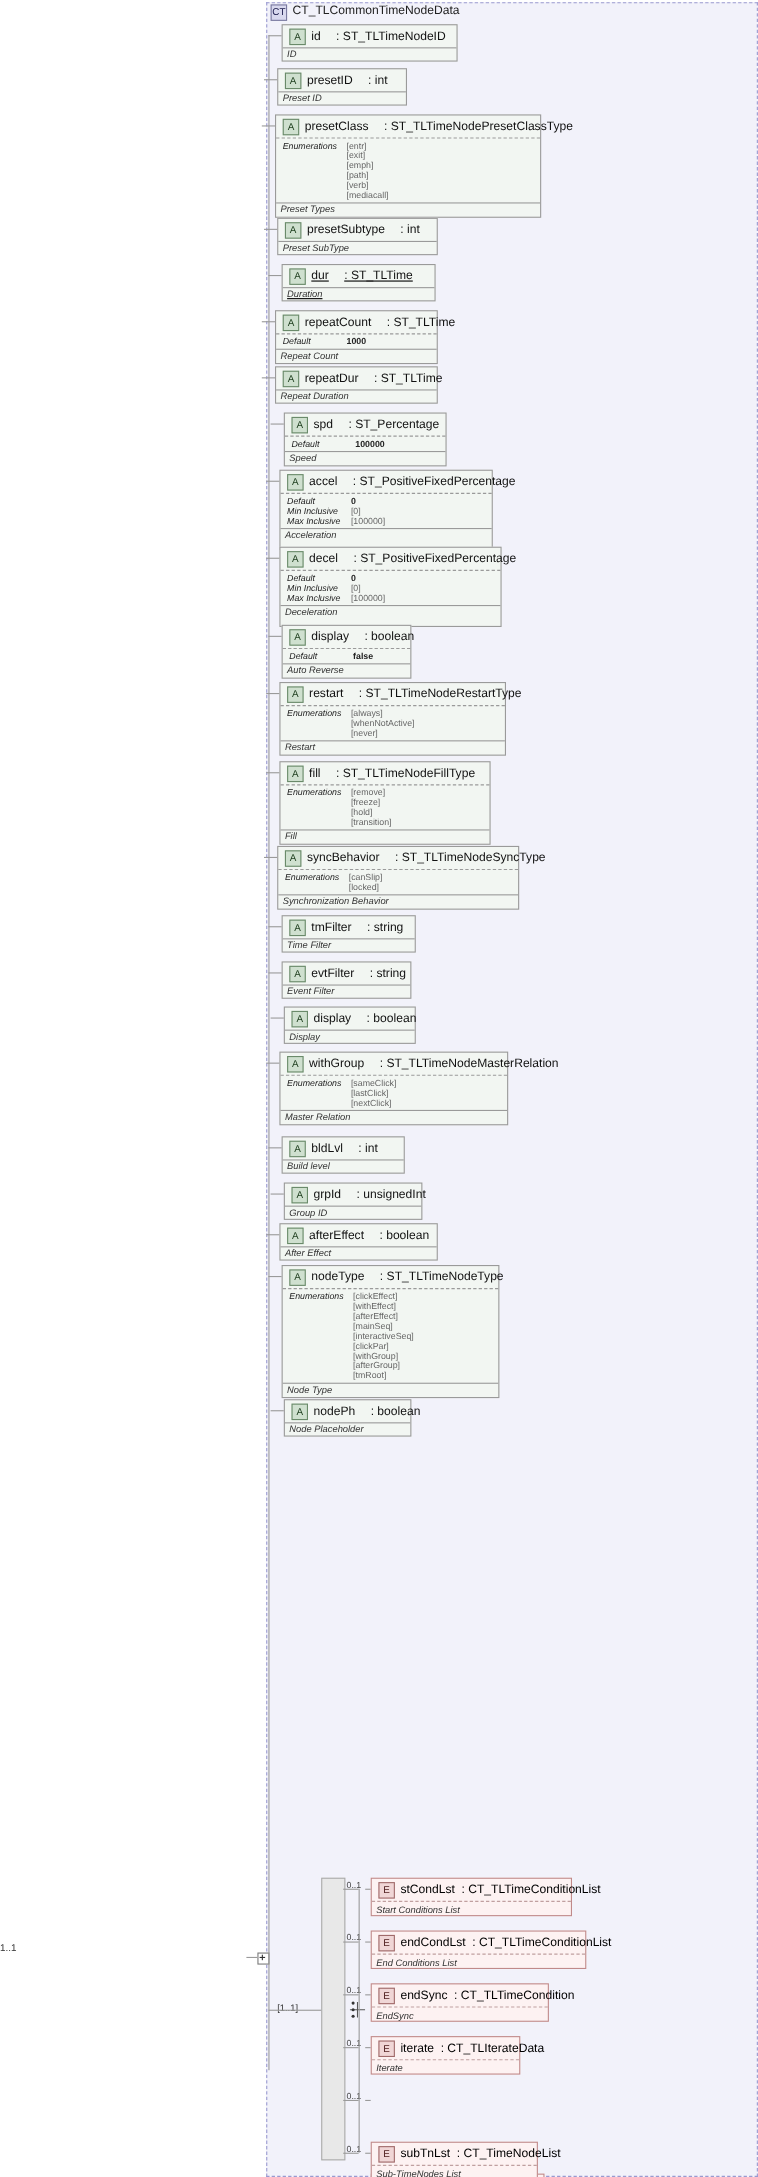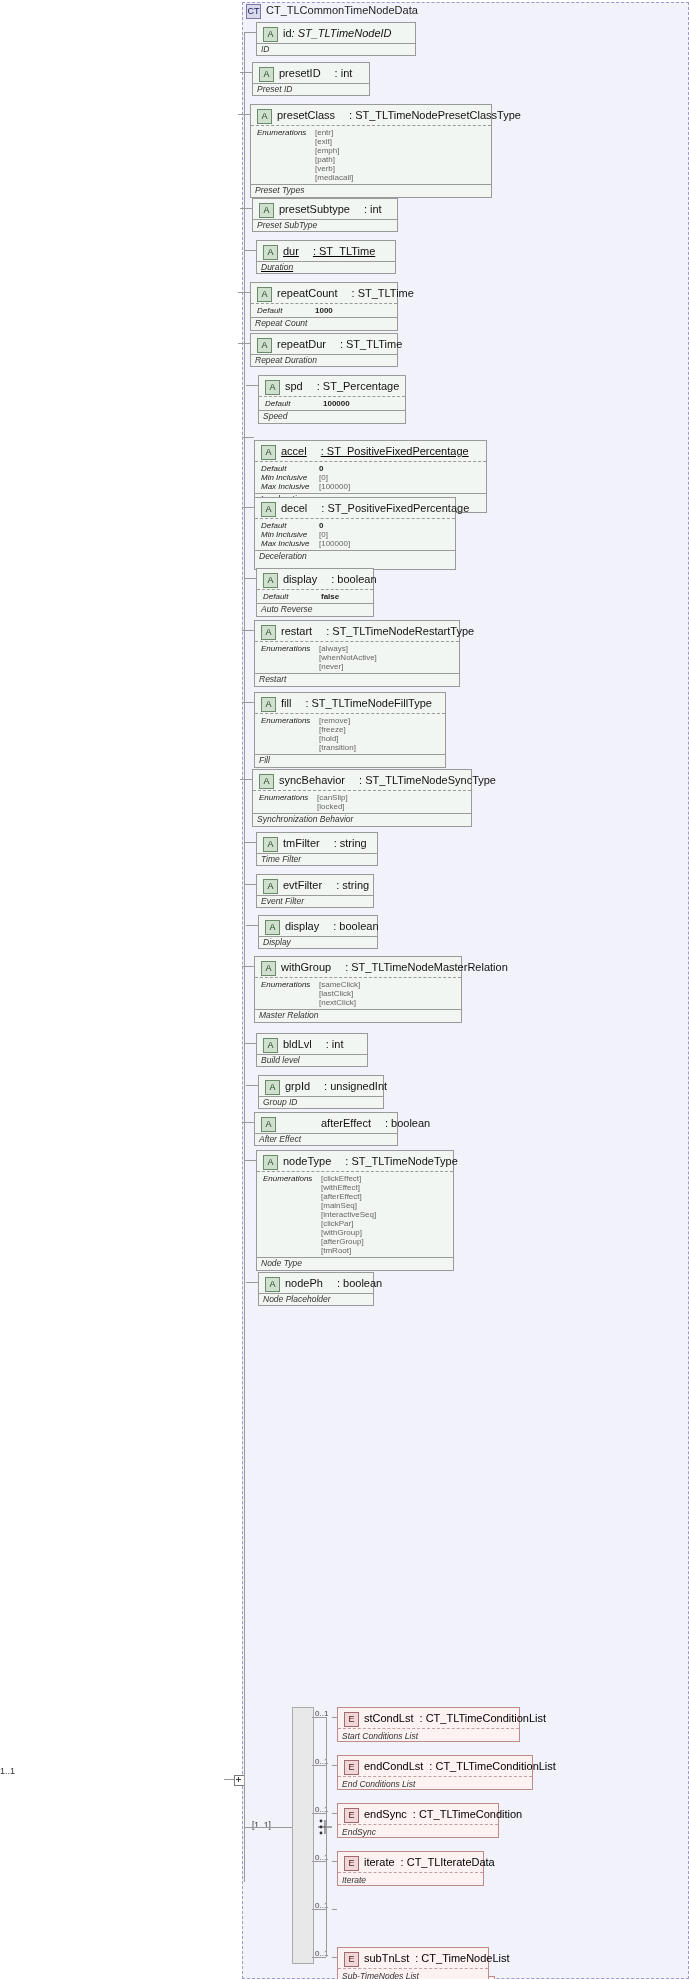--- a/index.html
+++ b/index.html
@@ -71,21 +71,21 @@
   <svg id="seq-sym" viewBox="0 0 14 20">
     <line x1="0" y1="10" x2="14" y2="10" stroke="#555" stroke-width="1"></line>
     <circle cx="3" cy="4" r="1.4" fill="#333"></circle>
       <circle cx="3" cy="10" r="1.4" fill="#333"></circle>
       <circle cx="3" cy="16" r="1.4" fill="#333"></circle>
     <line x1="7" y1="3" x2="7" y2="17" stroke="#555" stroke-width="1"></line>
   </svg>
 
   <div id="attrs">
       <div class="box attr-box" style="left: 256px; top: 22px; width: 160px; height: 34px;">
-        <div class="attr-head"><span class="badge">A</span><span style="font-size: 11px;">id</span><span style=" font-style: italic;">: ST_TLTimeNodeID</span></div>
+        <div class="attr-head"><span class="badge">A</span><span style="font-size: 11px;">id</span><span style="margin-left: 14px;">: ST_TLTimeNodeID</span></div>
         <div class="doc" style="border-top: 1px solid rgb(154, 154, 154);">ID</div>
       </div>
       <div class="conn h" style="left: 244px; top: 32px; width: 12px;"></div>
       <div class="box attr-box" style="left: 252px; top: 62px; width: 118px; height: 34px;">
         <div class="attr-head"><span class="badge">A</span><span style="font-size: 11px;">presetID</span><span style="margin-left: 14px;">: int</span></div>
         <div class="doc" style="border-top: 1px solid rgb(154, 154, 154);">Preset ID</div>
       </div>
       <div class="conn h" style="left: 240px; top: 72px; width: 12px;"></div>
       <div class="box attr-box" style="left: 250px; top: 104px; width: 242px; height: 94px;">
         <div class="attr-head"><span class="badge">A</span><span style="font-size: 11px;">presetClass</span><span style="margin-left: 14px;">: ST_TLTimeNodePresetClassType</span></div>
@@ -119,21 +119,21 @@
       </div>
       <div class="conn h" style="left: 238px; top: 343px; width: 12px;"></div>
       <div class="box attr-box" style="left: 258px; top: 375px; width: 148px; height: 49px;">
         <div class="attr-head"><span class="badge">A</span><span style="font-size: 11px;">spd</span><span style="margin-left: 14px;">: ST_Percentage</span></div>
         <div class="facets" style="border-top: 1px dashed rgb(154, 154, 154);">
           <div style="white-space: nowrap;"><span class="facet-k">Default</span><span class="enum-list"><div style="color: rgb(34, 34, 34); font-weight: bold; font-size: 8px;">100000</div></span></div>
         </div>
         <div class="doc" style="border-top: 1px solid rgb(154, 154, 154);">Speed</div>
       </div>
       <div class="conn h" style="left: 246px; top: 385px; width: 12px;"></div>
-      <div class="box attr-box" style="left: 254px; top: 440px; width: 233px; height: 73px; text-decoration: underline;">
+      <div class="box attr-box" style="left: 254px; top: 427px; width: 194px; height: 73px;">
         <div class="attr-head"><span class="badge">A</span><span style="font-size: 11px;">accel</span><span style="margin-left: 14px;">: ST_PositiveFixedPercentage</span></div>
         <div class="facets" style="border-top: 1px dashed rgb(154, 154, 154);">
           <div style="white-space: nowrap;"><span class="facet-k">Default</span><span class="enum-list"><div style="color: rgb(34, 34, 34); font-weight: bold; font-size: 8px;">0</div></span></div>
           <div style="white-space: nowrap;"><span class="facet-k">Min Inclusive</span><span class="enum-list"><div>[0]</div></span></div>
           <div style="white-space: nowrap;"><span class="facet-k">Max Inclusive</span><span class="enum-list"><div>[100000]</div></span></div>
         </div>
         <div class="doc" style="border-top: 1px solid rgb(154, 154, 154);">Acceleration</div>
       </div>
       <div class="conn h" style="left: 242px; top: 437px; width: 12px;"></div>
       <div class="box attr-box" style="left: 254px; top: 497px; width: 202px; height: 73px;">
@@ -205,21 +205,21 @@
         <div class="attr-head"><span class="badge">A</span><span style="font-size: 11px;">bldLvl</span><span style="margin-left: 14px;">: int</span></div>
         <div class="doc" style="border-top: 1px solid rgb(154, 154, 154);">Build level</div>
       </div>
       <div class="conn h" style="left: 244px; top: 1043px; width: 12px;"></div>
       <div class="box attr-box" style="left: 258px; top: 1075px; width: 126px; height: 34px;">
         <div class="attr-head"><span class="badge">A</span><span style="font-size: 11px;">grpId</span><span style="margin-left: 14px;">: unsignedInt</span></div>
         <div class="doc" style="border-top: 1px solid rgb(154, 154, 154);">Group ID</div>
       </div>
       <div class="conn h" style="left: 246px; top: 1085px; width: 12px;"></div>
       <div class="box attr-box" style="left: 254px; top: 1112px; width: 144px; height: 34px;">
-        <div class="attr-head"><span class="badge">A</span><span style="font-size: 11px; margin-left: 40px;">afterEffect</span><span style="margin-left: 14px;">: boolean</span></div>
+        <div class="attr-head"><span class="badge">A</span><span style="font-size: 11px;">afterEffect</span><span style="margin-left: 14px;">: boolean</span></div>
         <div class="doc" style="border-top: 1px solid rgb(154, 154, 154);">After Effect</div>
       </div>
       <div class="conn h" style="left: 242px; top: 1122px; width: 12px;"></div>
       <div class="box attr-box" style="left: 256px; top: 1150px; width: 198px; height: 121px;">
         <div class="attr-head"><span class="badge">A</span><span style="font-size: 11px;">nodeType</span><span style="margin-left: 14px;">: ST_TLTimeNodeType</span></div>
         <div class="facets" style="border-top: 1px dashed rgb(154, 154, 154);">
           <div style="white-space: nowrap;"><span class="facet-k">Enumerations</span><span class="enum-list"><div>[clickEffect]</div><div>[withEffect]</div><div>[afterEffect]</div><div>[mainSeq]</div><div>[interactiveSeq]</div><div>[clickPar]</div><div>[withGroup]</div><div>[afterGroup]</div><div>[tmRoot]</div></span></div>
         </div>
         <div class="doc" style="border-top: 1px solid rgb(154, 154, 154);">Node Type</div>
       </div>
@@ -249,21 +249,21 @@
       <div class="conn h" style="left: 332px; top: 1765px; width: 5px;"></div>
       <div class="conn h" style="left: 312px; top: 1765px; width: 14px;"></div>
       <div class="box el-box" style="left: 337px; top: 1803px; width: 162px; height: 35px;">
         <div class="hdr"><span class="badge e">E</span><span>endSync</span><span style="margin-left: 6px;">: CT_TLTimeCondition</span></div>
         <div class="sub doc">EndSync</div>
       </div>
       <div class="ghost" style="left: 343px; top: 1808px; width: 162px; height: 35px; z-index: -1;"></div>
       <div class="occ" style="left: 315px; top: 1805px;">0..1</div>
       <div class="conn h" style="left: 332px; top: 1813px; width: 5px;"></div>
       <div class="conn h" style="left: 312px; top: 1813px; width: 14px;"></div>
-      <div class="box el-box" style="left: 337px; top: 1851px; width: 147px; height: 35px;">
+      <div class="box el-box" style="left: 337px; top: 1851px; width: 136px; height: 35px;">
         <div class="hdr"><span class="badge e">E</span><span>iterate</span><span style="margin-left: 6px;">: CT_TLIterateData</span></div>
         <div class="sub doc">Iterate</div>
       </div>
       <div class="ghost" style="left: 343px; top: 1856px; width: 147px; height: 35px; z-index: -1;"></div>
       <div class="occ" style="left: 315px; top: 1853px;">0..1</div>
       <div class="conn h" style="left: 332px; top: 1861px; width: 5px;"></div>
       <div class="conn h" style="left: 312px; top: 1861px; width: 14px;"></div>
       <div class="box el-box" style="left: 337px; top: 1976px; width: 158px; height: 35px;">
         <div class="hdr"><span class="badge e">E</span><span>childTnLst</span><span style="margin-left: 6px;">: CT_TimeNodeList</span></div>
         <div class="sub doc">Children Time Node List</div>

